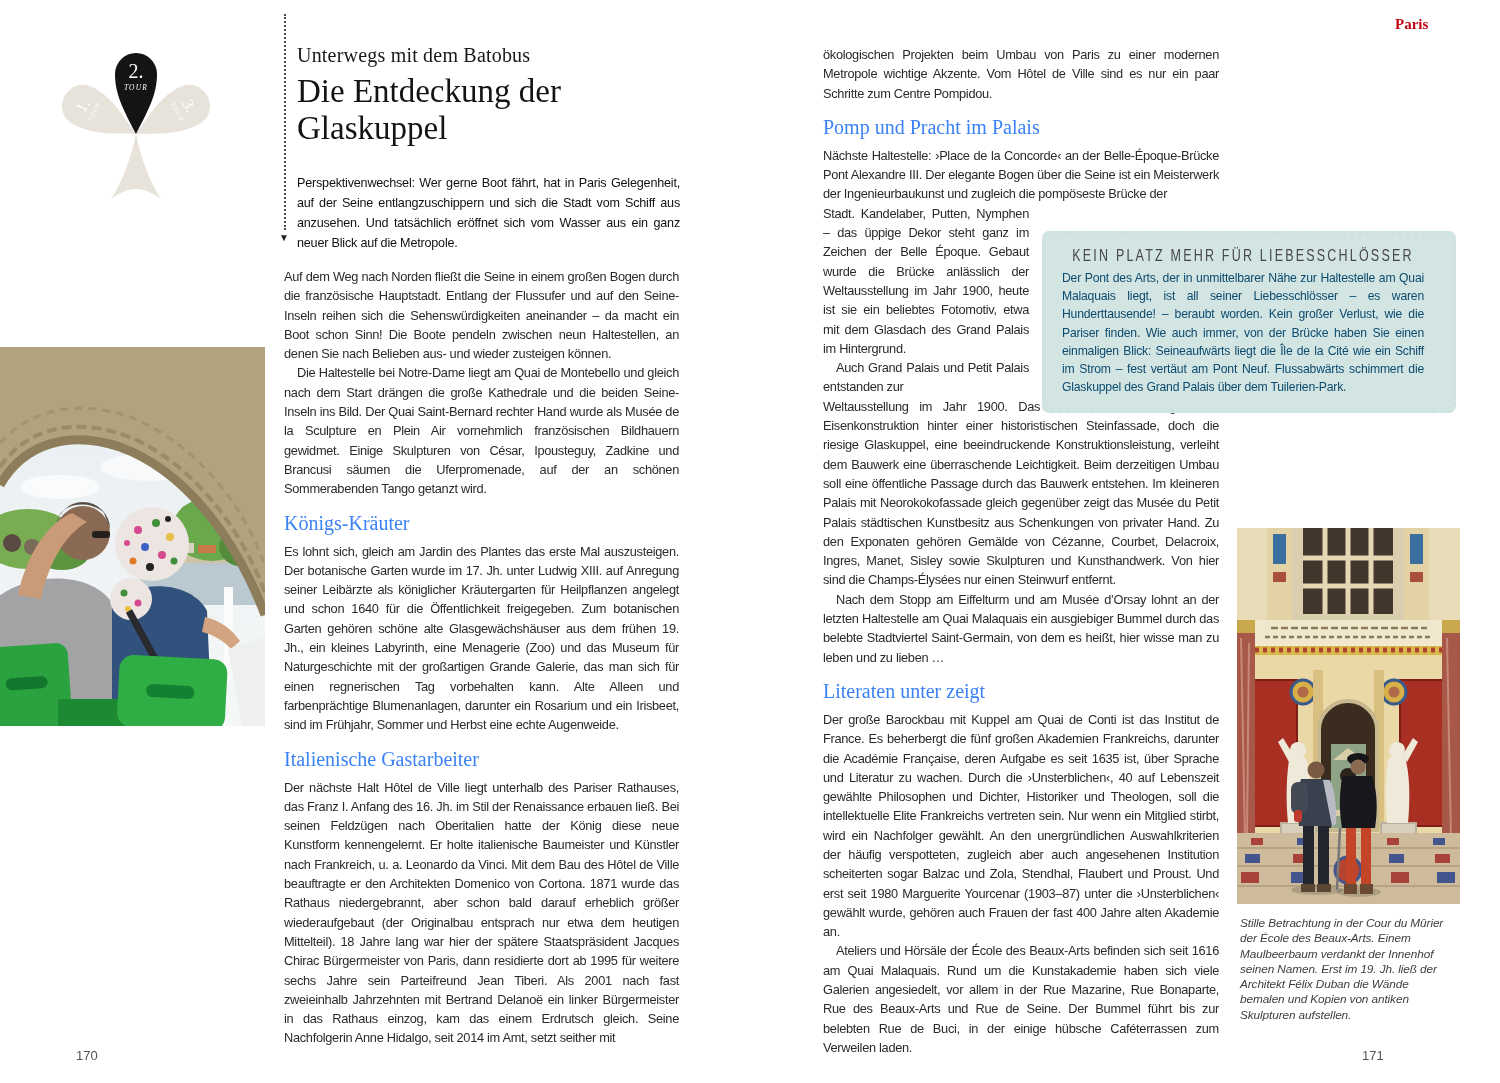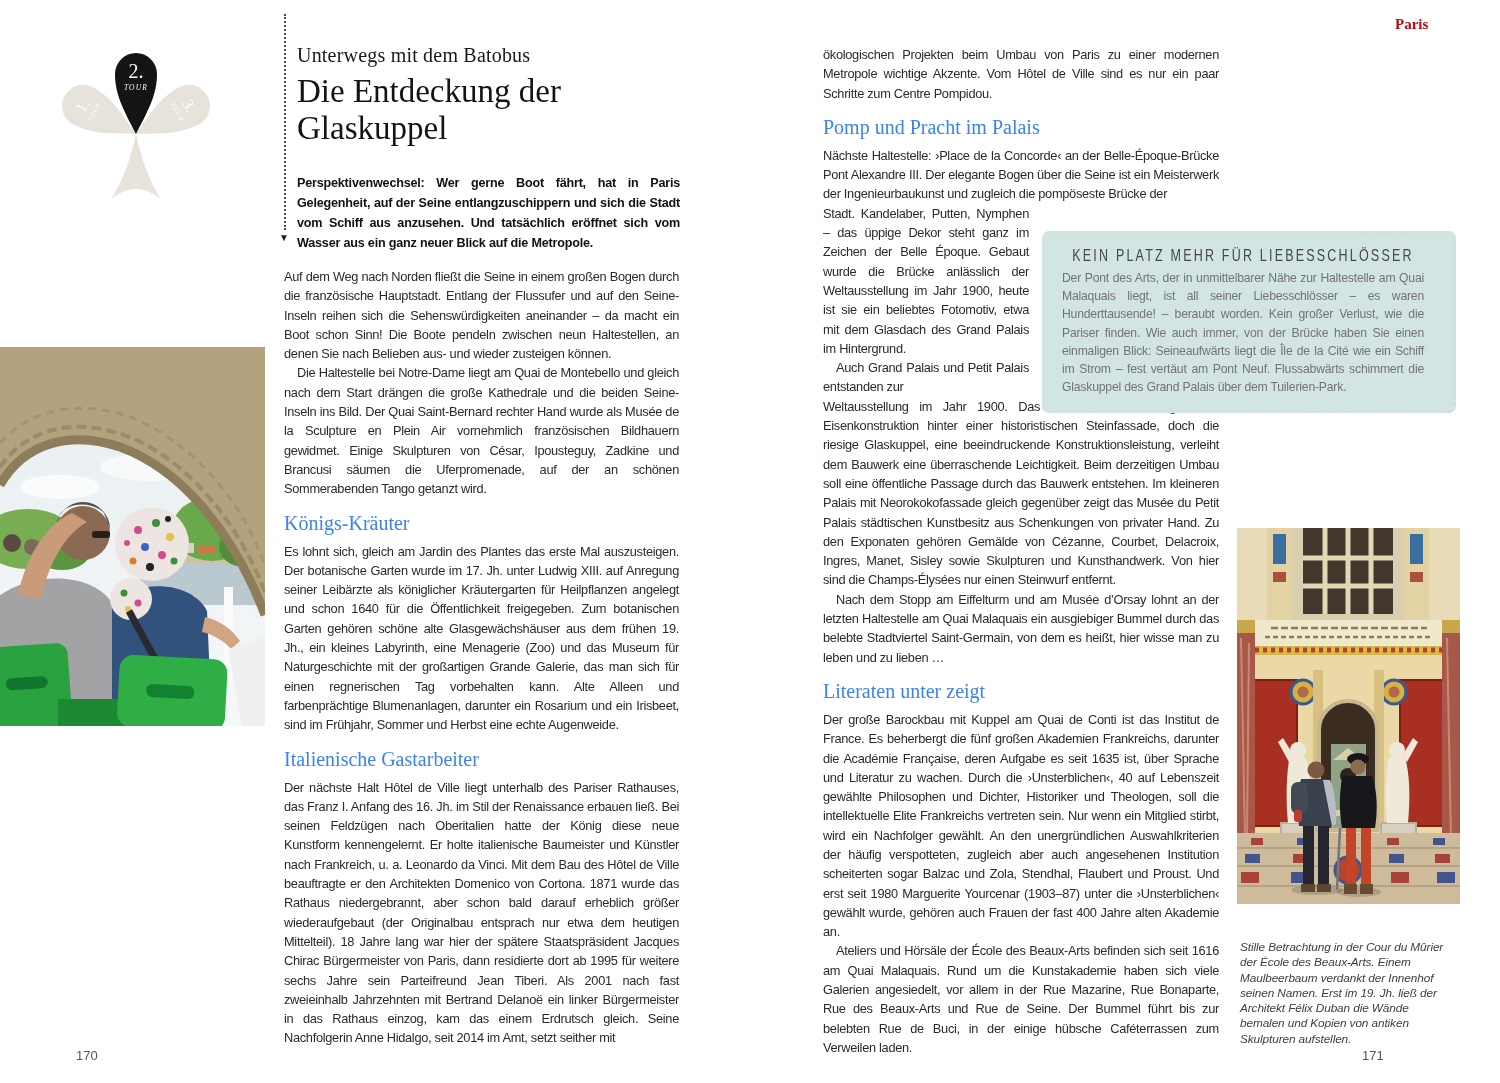--- a/index.html
+++ b/index.html
@@ -3,21 +3,21 @@
 <meta charset="utf-8">
 <style>
   html,body{margin:0;padding:0;background:#e9e9e9;}
   .sheet{position:relative;width:1500px;height:1083px;background:#ffffff;overflow:hidden;
          font-family:"Liberation Sans",sans-serif;color:#262626;}
   .abs{position:absolute;}
 
   
   .kicker{font-family:Liberation Serif, serif;font-size:20px;color:#181818;letter-spacing:.2px;}
   .h1{font-family:"Liberation Serif",serif;font-size:33px;line-height:37px;color:#141414;margin-top:6px;}
-  .intro{font-size:12.6px;line-height:20px;font-weight:bold;color:#111;text-align:justify;
+  .intro{font-size:12.6px;line-height:20px;font-weight:normal;color:#111;text-align:justify;
          letter-spacing:-0.2px;margin-top:26px;}
 
   
   .bodycol p{margin:0;text-align:justify;font-size:12.8px;line-height:19.3px;letter-spacing:-0.3px;color:#2a2a2a;}
   .bodycol p.indent{text-indent:13px;}
   .subhead{font-family:"Liberation Serif",serif;font-size:20px;color:#3b82f6;margin:13px 0 7px 0;font-weight:normal;}
 
   .dotline{border-left:2px dotted #4a4a4a;width:0;}
   .dn-arrow{font-size:10px;color:#222;line-height:10px;}
 
@@ -25,21 +25,21 @@
   .pagenum{font-size:13px;color:#555;}
   .running-head{font-family:Liberation Serif, serif;font-weight:bold;font-size:15px;color:#c00613;}
 
   
   .narrow{width:206px;}
 
   
   .infobox{background:#d3e5e3;border:4px dotted #cde1df;border-radius:7px;width:362px;padding:12px 28px 13px 16px;}
   .infobox h4{margin:0 0 8px 0;text-align:center;font-weight:normal;font-size:12.5px;letter-spacing:2.2px;
               color:#474747;transform:scaleY(1.25);transform-origin:top;}
-  .infobox p{margin:0;font-size:12.2px;line-height:18.2px;text-align:justify;color:#737373;letter-spacing:-0.2px;}
+  .infobox p{margin:0;font-size:12.2px;line-height:18.2px;text-align:justify;color:#0c4a6e;letter-spacing:-0.2px;}
 
   .photo{display:block;}
 </style>
 </head>
 <body>
 
 <div class="sheet">
 
   <svg class="abs" style="left:60px;top:46px;" width="152" height="162" viewBox="0 0 152 162">
     <path d="M76,88 C71,112 63,135 51,153 C60,146 69,143 76,143 C83,143 92,146 101,153 C89,135 81,112 76,88 Z" fill="#e7e3da"></path>
@@ -281,17 +281,17 @@
       <circle cx="121" cy="239" r="7.5" fill="#8a6a50"></circle>
       <path d="M106,248 C102,262 102,283 105,300 L138,300 C141,281 140,261 135,248 Z" fill="#17171c"></path>
       <rect x="109" y="300" width="10" height="58" fill="#c44428"></rect>
       <rect x="124" y="300" width="10" height="58" fill="#c44428"></rect>
       <rect x="107" y="356" width="13" height="10" fill="#6a4a32"></rect>
       <rect x="123" y="356" width="13" height="10" fill="#6a4a32"></rect>
       <line x1="103" y1="300" x2="100" y2="362" stroke="#777777" stroke-width="2.5"></line>
     </g>
   </svg>
 
-  <div class="abs caption" style="left:1240px;top:916px;width:205px;margin-top:24px;">Stille Betrachtung in der Cour du Mûrier der École des Beaux-Arts. Einem Maulbeerbaum verdankt der Innenhof seinen Namen. Erst im 19. Jh. ließ der Architekt Félix Duban die Wände bemalen und Kopien von antiken Skulpturen aufstellen.</div>
+  <div class="abs caption" style="left:1240px;top:916px;width:205px;">Stille Betrachtung in der Cour du Mûrier der École des Beaux-Arts. Einem Maulbeerbaum verdankt der Innenhof seinen Namen. Erst im 19. Jh. ließ der Architekt Félix Duban die Wände bemalen und Kopien von antiken Skulpturen aufstellen.</div>
 
   <div class="abs pagenum" style="left:1362px;top:1048px;">171</div>
 
 </div>
 
 </body></html>

